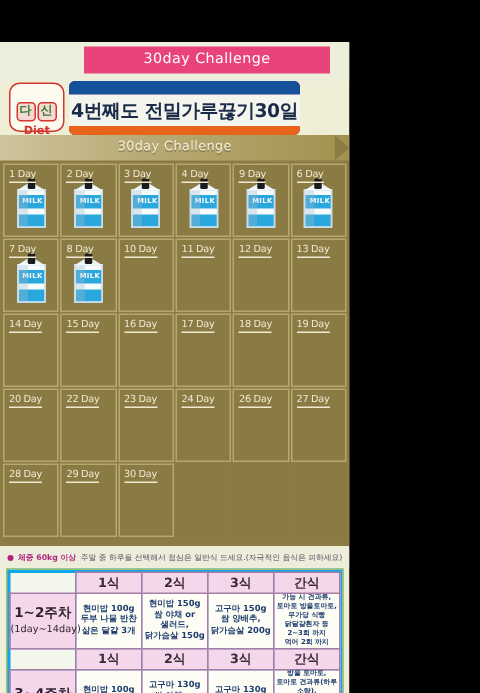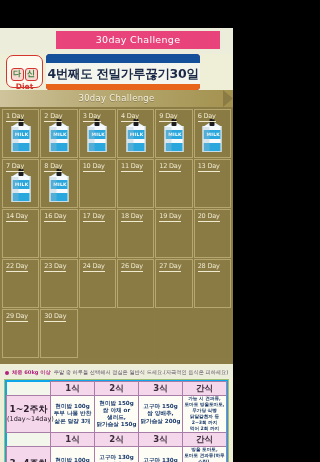--- a/index.html
+++ b/index.html
@@ -504,20 +504,23 @@
           <div class="day-label">11 Day</div>
         </div>
         <div class="cell">
           <div class="day-label">12 Day</div>
         </div>
         <div class="cell">
           <div class="day-label">13 Day</div>
         </div>
         <div class="cell">
           <div class="day-label">14 Day</div>
+        </div>
+        <div class="cell">
+          <div class="day-label">15 Day</div>
         </div>
         <div class="cell">
           <div class="day-label">16 Day</div>
         </div>
         <div class="cell">
           <div class="day-label">17 Day</div>
         </div>
         <div class="cell">
           <div class="day-label">18 Day</div>
         </div>

